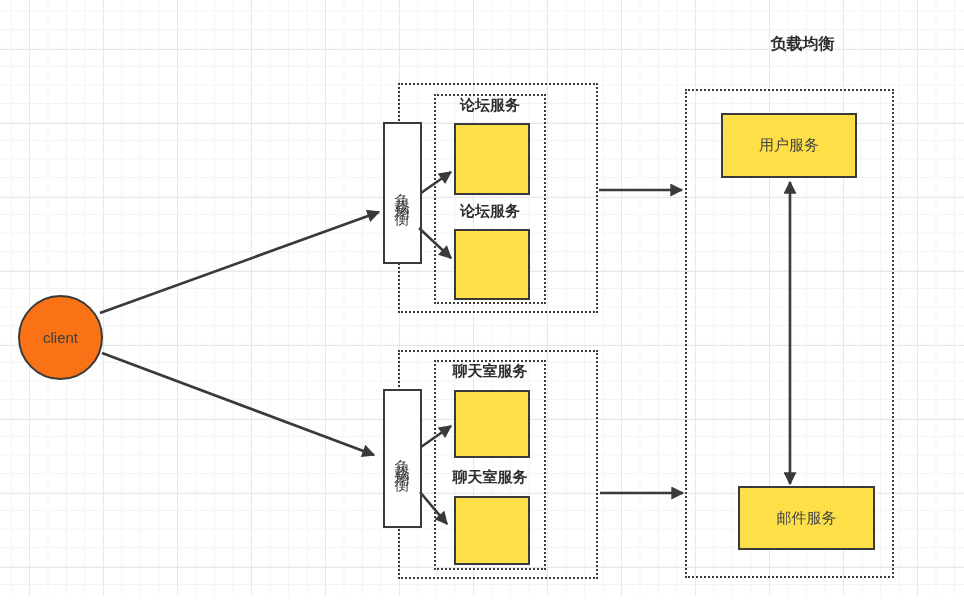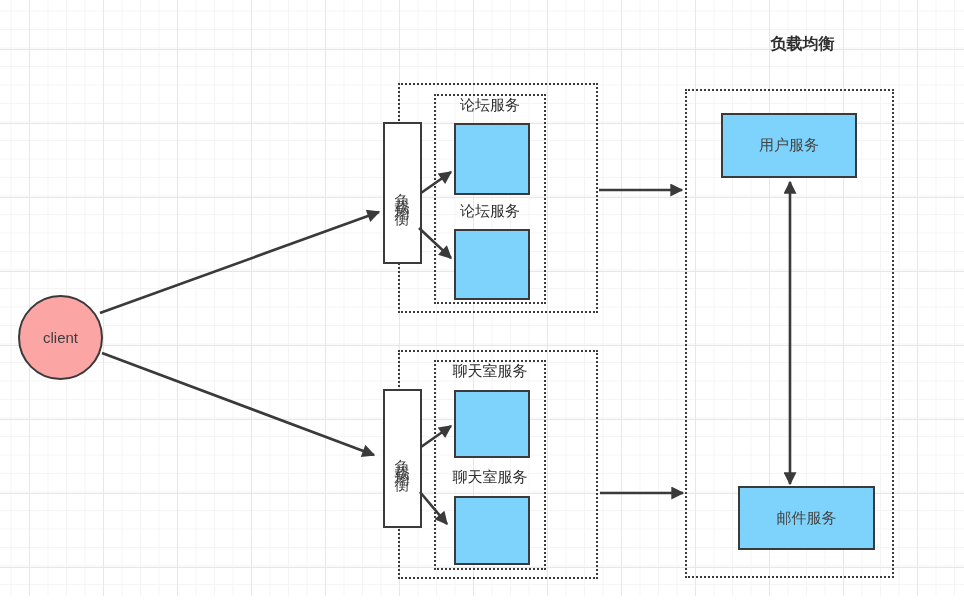--- a/index.html
+++ b/index.html
@@ -10,28 +10,28 @@
     background-image:
       linear-gradient(to right,#e7e7e7 1px,transparent 1px),
       linear-gradient(to bottom,#e7e7e7 1px,transparent 1px),
       linear-gradient(to right,#f4f4f4 1px,transparent 1px),
       linear-gradient(to bottom,#f4f4f4 1px,transparent 1px);
     background-size:74px 74px,74px 74px,18.5px 18.5px,18.5px 18.5px;
     background-position:29px 0,0 49px,10.5px 0,0 10.5px;
     z-index:0;
   }
   .dotted{position:absolute;border:2.5px dotted #3a3a3a;box-sizing:border-box;z-index:1;}
-  .solidbox{position:absolute;border:2.5px solid #3a3a3a;background:#7dd3fc;box-sizing:border-box;z-index:3;
+  .solidbox{position:absolute;border:2.5px solid #3a3a3a;background:#fde047;box-sizing:border-box;z-index:3;
     display:flex;align-items:center;justify-content:center;font-size:15px;color:#444444;}
-  .grouplabel{position:absolute;z-index:2;font-size:15px;font-weight:normal;color:#2e2e2e;text-align:center;}
+  .grouplabel{position:absolute;z-index:2;font-size:15px;font-weight:bold;color:#2e2e2e;text-align:center;}
   .lb{position:absolute;border:2.5px solid #3a3a3a;background:#ffffff;box-sizing:border-box;z-index:4;
     display:flex;align-items:center;justify-content:center;}
   .lb span{writing-mode:vertical-lr;text-orientation:upright;letter-spacing:6px;font-size:15px;color:#3d3d3d;line-height:1;}
   .client{position:absolute;left:18px;top:295px;width:85px;height:85px;border:2.5px solid #3a3a3a;border-radius:50%;
-    background:#fca5a5;box-sizing:border-box;display:flex;align-items:center;justify-content:center;
+    background:#f97316;box-sizing:border-box;display:flex;align-items:center;justify-content:center;
     font-size:15px;color:#3d3d3d;z-index:2;}
   .basetitle{position:absolute;left:698px;top:34px;width:209px;text-align:center;
     font-size:16px;font-weight:bold;color:#2e2e2e;z-index:2;}
   svg.arrows{position:absolute;left:0;top:0;z-index:5;pointer-events:none;}
 </style>
 </head>
 <body>
 
 <div class="canvas">
   <div class="grid"></div>

